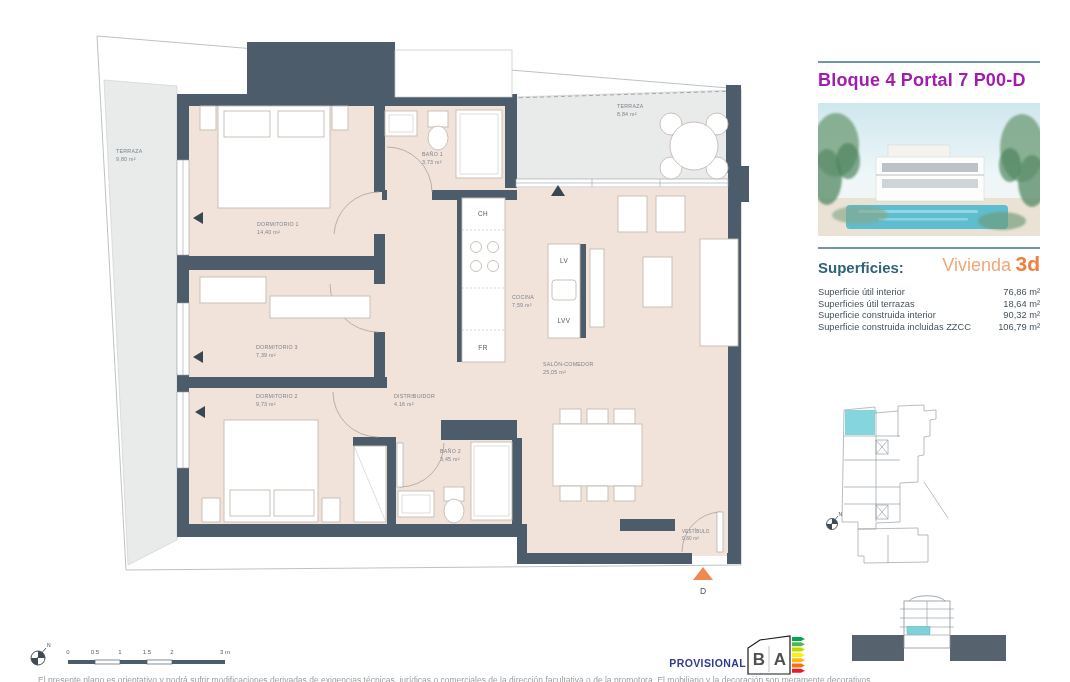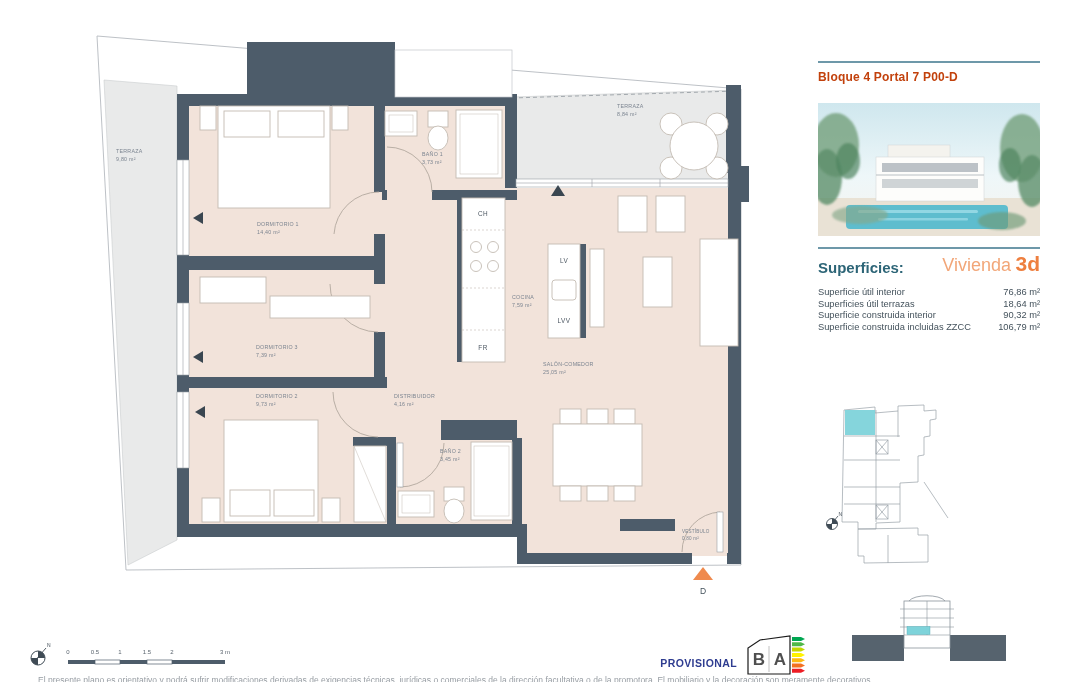--- a/index.html
+++ b/index.html
@@ -2,36 +2,36 @@
 <html><head>
 <meta charset="utf-8">
 <style>
   html,body{margin:0;padding:0;background:#e5e5e5;}
   .page{position:relative;width:1070px;height:682px;background:#ffffff;overflow:hidden;
         font-family:"Liberation Sans",sans-serif;margin:0 auto;}
   svg text{font-family:"Liberation Sans",sans-serif;}
 
   
   .divider{position:absolute;left:818px;width:222px;height:2px;background:#6d98a9;}
-  .panel-title{position:absolute;left:818px;top:70px;width:222px;font-size:12px;
-               font-weight:bold;color:#c2410c;letter-spacing:.2px;}
+  .panel-title{position:absolute;left:818px;top:70px;width:222px;font-size:18px;
+               font-weight:bold;color:#a21caf;letter-spacing:.2px;}
   .render{position:absolute;left:818px;top:103px;width:222px;height:133px;overflow:hidden;}
   .sup-row{position:absolute;left:818px;top:255px;width:222px;display:flex;
            justify-content:space-between;align-items:flex-end;}
   .sup-heading{font-size:15px;font-weight:bold;color:#2d6577;}
   .viv{white-space:nowrap;}
   .viv-label{font-size:18px;color:#f2a678;}
   .viv-value{font-size:21px;font-weight:bold;color:#ee7f3f;line-height:18px;}
   .sup-table{position:absolute;left:818px;top:287px;width:222px;font-size:9.3px;color:#44525c;}
   .sup-table .row{display:flex;justify-content:space-between;line-height:11.5px;gap:6px;}
   .sup-table .val{text-align:right;}
 
   
   .prov-wrap{position:absolute;left:560px;top:630px;width:248px;height:46px;
-             display:flex;justify-content:flex-end;align-items:flex-end;gap:9px;}
+             display:flex;justify-content:flex-end;align-items:flex-end;}
   .prov-text{font-size:10.5px;font-weight:bold;color:#2e3c90;letter-spacing:.4px;
              margin-bottom:7px;}
   .disclaimer{position:absolute;left:38px;top:675px;width:1010px;font-size:8.5px;
               color:#979da3;white-space:nowrap;overflow:hidden;}
 
   
   .lbl{font-size:5.3px;fill:#7b8490;letter-spacing:.25px;}
   .lbl-s{font-size:4.6px;fill:#7b8490;letter-spacing:.2px;}
   .fixture{font-size:6.4px;fill:#4a5560;letter-spacing:.4px;text-anchor:middle;}
   .tick{font-size:6px;fill:#5a646e;text-anchor:middle;}

